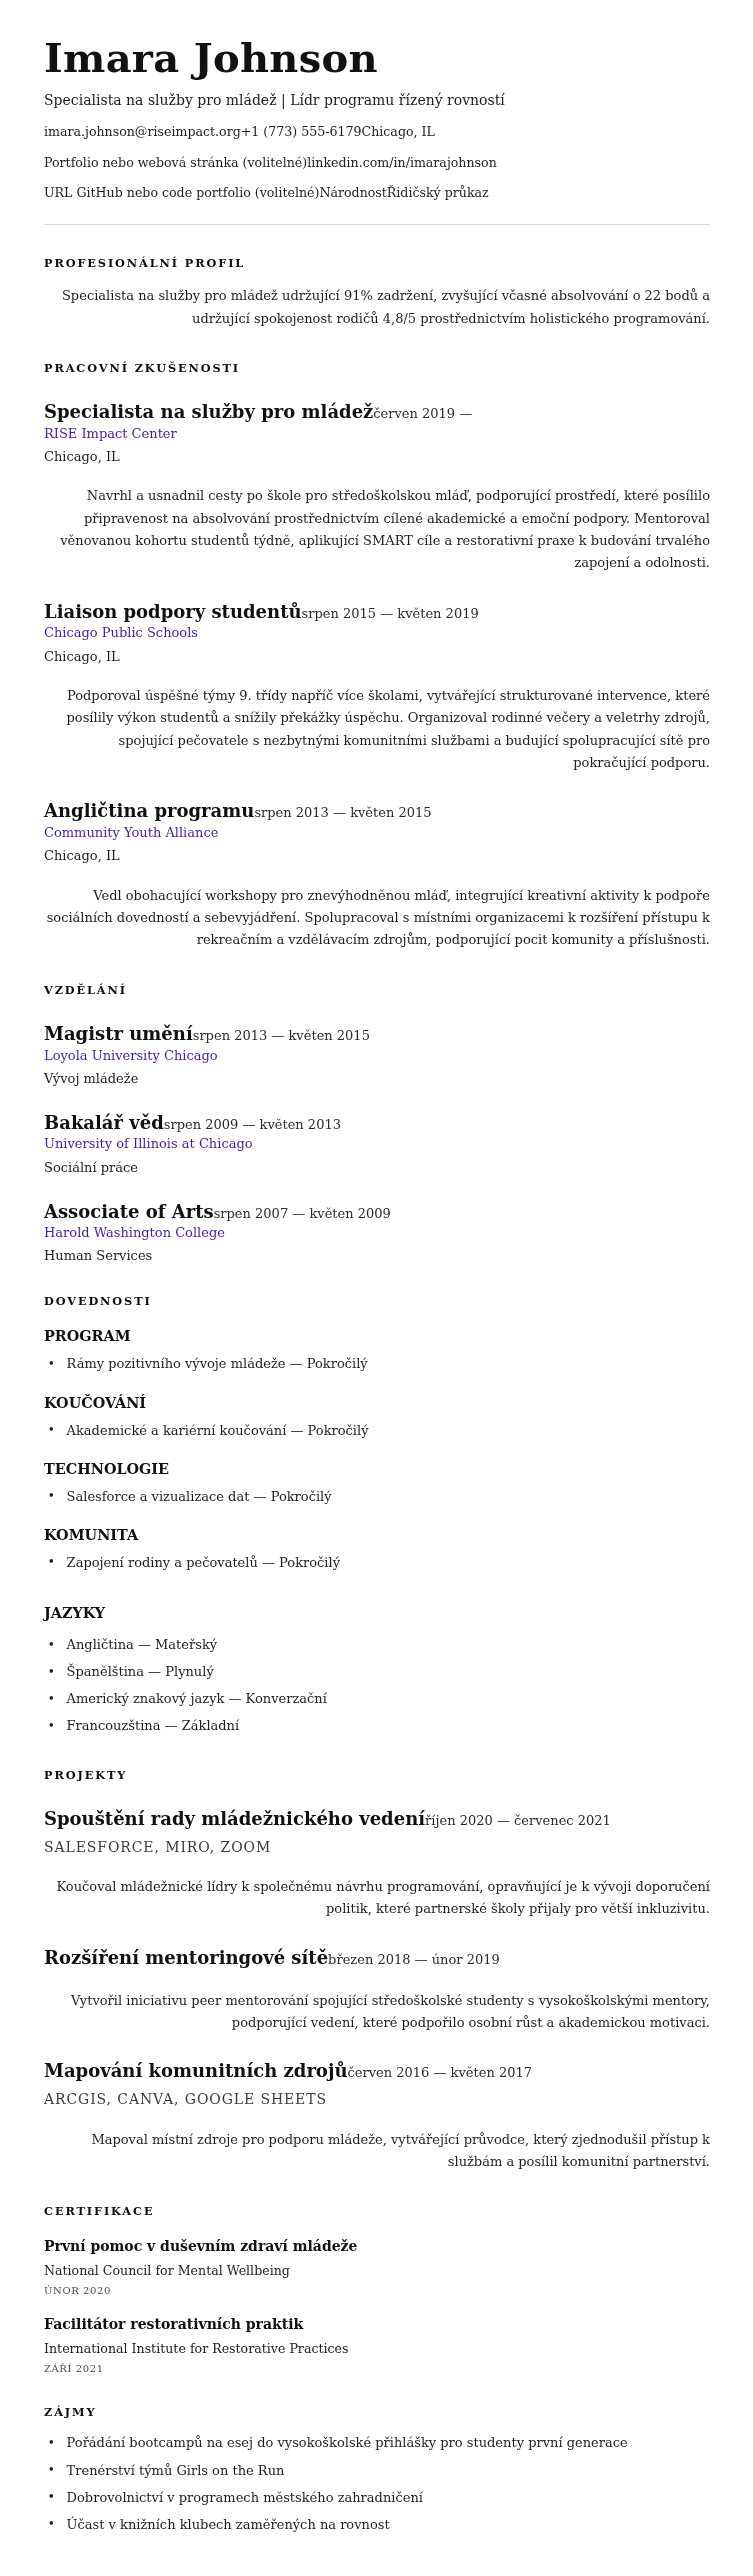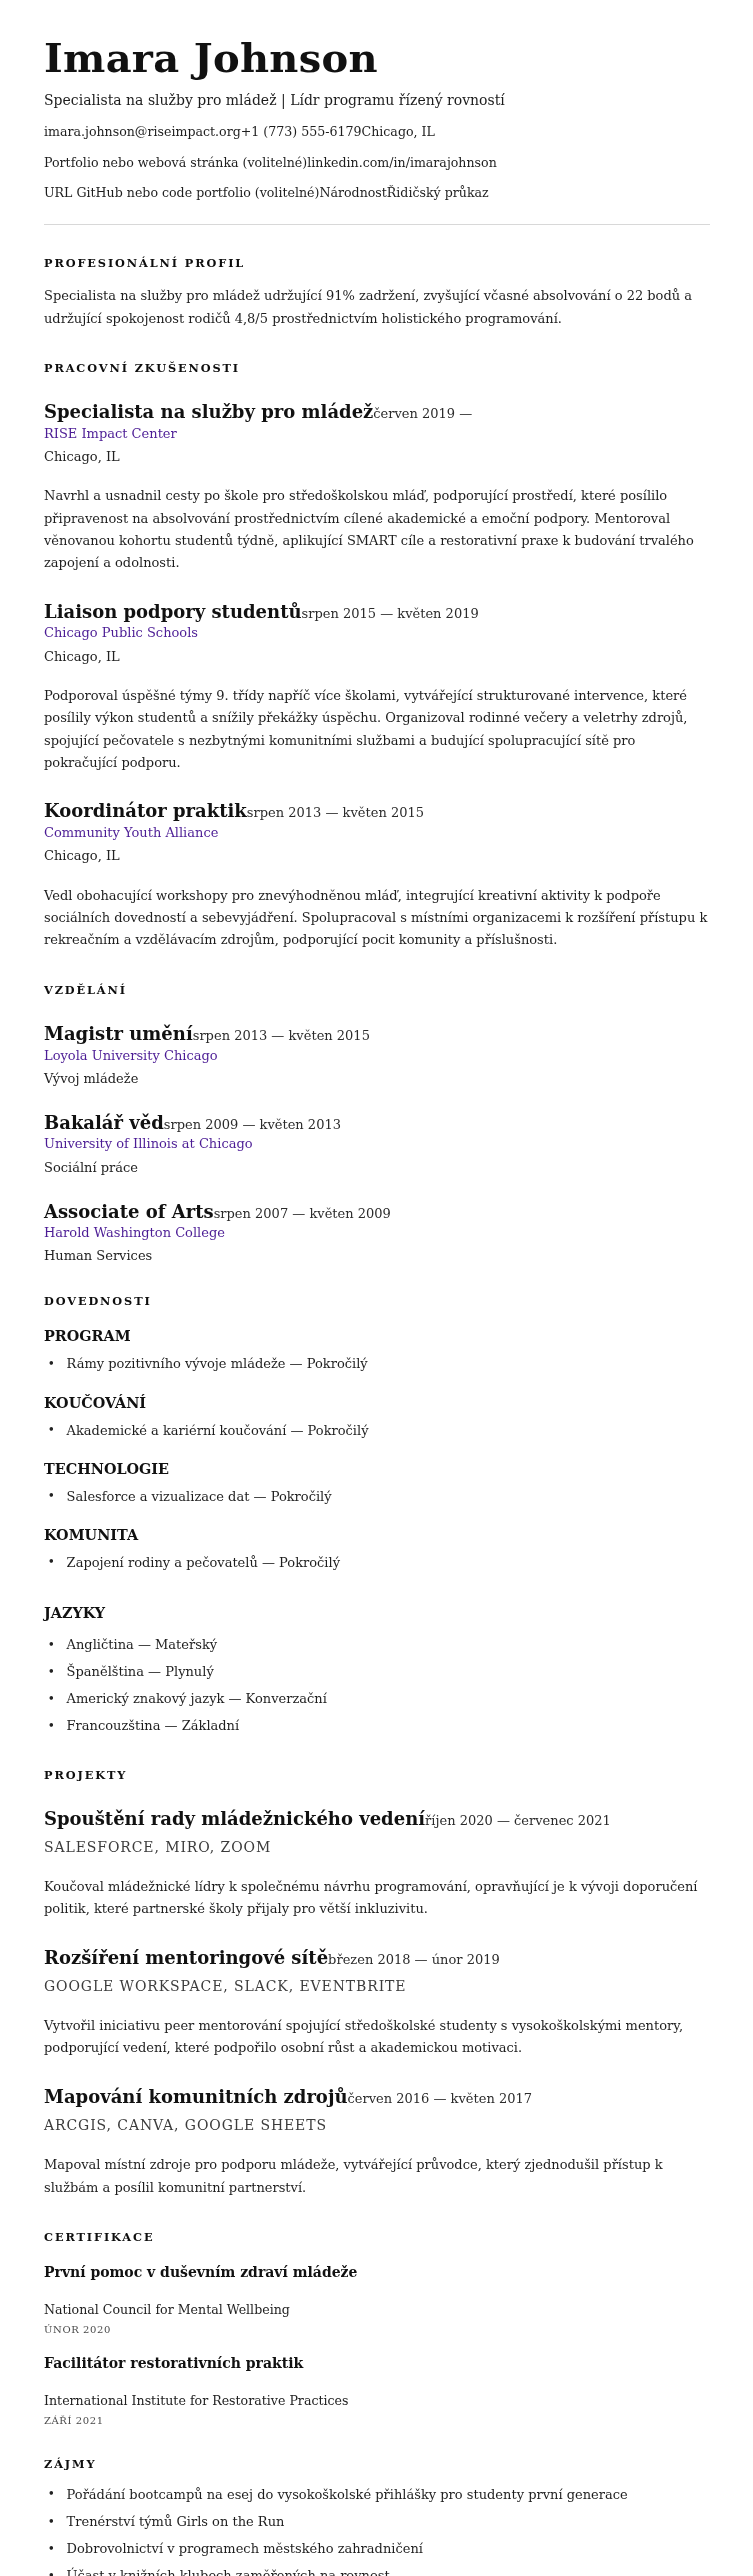--- a/index.html
+++ b/index.html
@@ -9,21 +9,21 @@
 
   
   .name { font-size:40px; font-weight:700; color:#111; line-height:1.15; letter-spacing:0.3px; }
   .subtitle { font-size:14px; margin-top:11.3px; color:#1c1c1c; }
   .contact-row { display:flex; font-size:12.6px; margin-top:15.7px; color:#1e1e1e; }
   .divider { border:none; border-top:1.9px solid #d8d8d8; margin-top:24px; }
 
   
   .section { margin-top:31px; }
   .section-heading { font-size:11.3px; font-weight:700; letter-spacing:1.9px; color:#0e0e0e; }
-  .summary, .desc { font-size:13px; line-height:1.72; margin-top:15px; color:#1e1e1e; max-width:666px; }
+  .summary, .desc { font-size:13px; line-height:1.72; margin-top:15px; color:#1e1e1e; max-width:666px;text-align:right; }
 
   
   .entry { margin-top:26px; }
   .entry-row { display:flex; justify-content:flex-start; align-items:baseline; }
   .entry-title { font-size:18px; font-weight:700; color:#111; line-height:1.2; }
   .entry-date { font-size:13px; color:#2b2b2b; white-space:nowrap; }
   .entry-sub { font-size:13px; margin-top:3.1px; color:#4c1d95; }
   .entry-sub2 { font-size:13px; margin-top:8.2px; color:#222; }
   .entry .desc { margin-top:21.4px; }
   .tools { font-size:14px; letter-spacing:0.9px; margin-top:9.4px; color:#3c3c3c; }
@@ -31,21 +31,21 @@
   
   .skill-cat { margin-top:19px; }
   .subheading { font-size:14.4px; font-weight:700; color:#111; }
   ul.bullets { list-style:none; margin-top:10px; }
   ul.bullets li { position:relative; font-size:13px; line-height:1.55; padding-left:22.6px; margin-bottom:7px; color:#1e1e1e; }
   ul.bullets li::before { content:"•"; position:absolute; left:3.8px; top:0.6px; font-size:12px; color:#222; }
 
   
   .cert { margin-top:20px; }
   .cert-title { font-size:14px; font-weight:700; color:#111; }
-  .cert-issuer { font-size:12.6px; margin-top:22px; color:#222; }
+  .cert-issuer { font-size:12.6px; margin-top:9px; color:#222; }
   .cert-date { font-size:10px; letter-spacing:0.6px; margin-top:7px; color:#4a4a4a; }
 
   .lang-section .subheading { font-size:14.4px; }
   .lang-section ul.bullets { margin-top:14px; }
 </style>
 </head>
 <body>
 
 <div class="page">
 
@@ -94,21 +94,21 @@
         <h3 class="entry-title">Liaison podpory studentů</h3>
         <span class="entry-date">srpen 2015 — květen 2019</span>
       </div>
       <div class="entry-sub">Chicago Public Schools</div>
       <div class="entry-sub2">Chicago, IL</div>
       <p class="desc">Podporoval úspěšné týmy 9. třídy napříč více školami, vytvářející strukturované intervence, které posílily výkon studentů a snížily překážky úspěchu. Organizoval rodinné večery a veletrhy zdrojů, spojující pečovatele s nezbytnými komunitními službami a budující spolupracující sítě pro pokračující podporu.</p>
     </div>
 
     <div class="entry">
       <div class="entry-row">
-        <h3 class="entry-title">Koordinátor praktik</h3>
+        <h3 class="entry-title">Angličtina programu</h3>
         <span class="entry-date">srpen 2013 — květen 2015</span>
       </div>
       <div class="entry-sub">Community Youth Alliance</div>
       <div class="entry-sub2">Chicago, IL</div>
       <p class="desc">Vedl obohacující workshopy pro znevýhodněnou mláď, integrující kreativní aktivity k podpoře sociálních dovedností a sebevyjádření. Spolupracoval s místními organizacemi k rozšíření přístupu k rekreačním a vzdělávacím zdrojům, podporující pocit komunity a příslušnosti.</p>
     </div>
   </section>
 
   <section class="section">
     <h2 class="section-heading">VZDĚLÁNÍ</h2>
@@ -193,21 +193,20 @@
       </div>
       <div class="tools">SALESFORCE, MIRO, ZOOM</div>
       <p class="desc">Koučoval mládežnické lídry k společnému návrhu programování, opravňující je k vývoji doporučení politik, které partnerské školy přijaly pro větší inkluzivitu.</p>
     </div>
 
     <div class="entry">
       <div class="entry-row">
         <h3 class="entry-title">Rozšíření mentoringové sítě</h3>
         <span class="entry-date">březen 2018 — únor 2019</span>
       </div>
-      <div class="tools">GOOGLE WORKSPACE, SLACK, EVENTBRITE</div>
       <p class="desc">Vytvořil iniciativu peer mentorování spojující středoškolské studenty s vysokoškolskými mentory, podporující vedení, které podpořilo osobní růst a akademickou motivaci.</p>
     </div>
 
     <div class="entry">
       <div class="entry-row">
         <h3 class="entry-title">Mapování komunitních zdrojů</h3>
         <span class="entry-date">červen 2016 — květen 2017</span>
       </div>
       <div class="tools">ARCGIS, CANVA, GOOGLE SHEETS</div>
       <p class="desc">Mapoval místní zdroje pro podporu mládeže, vytvářející průvodce, který zjednodušil přístup k službám a posílil komunitní partnerství.</p>

